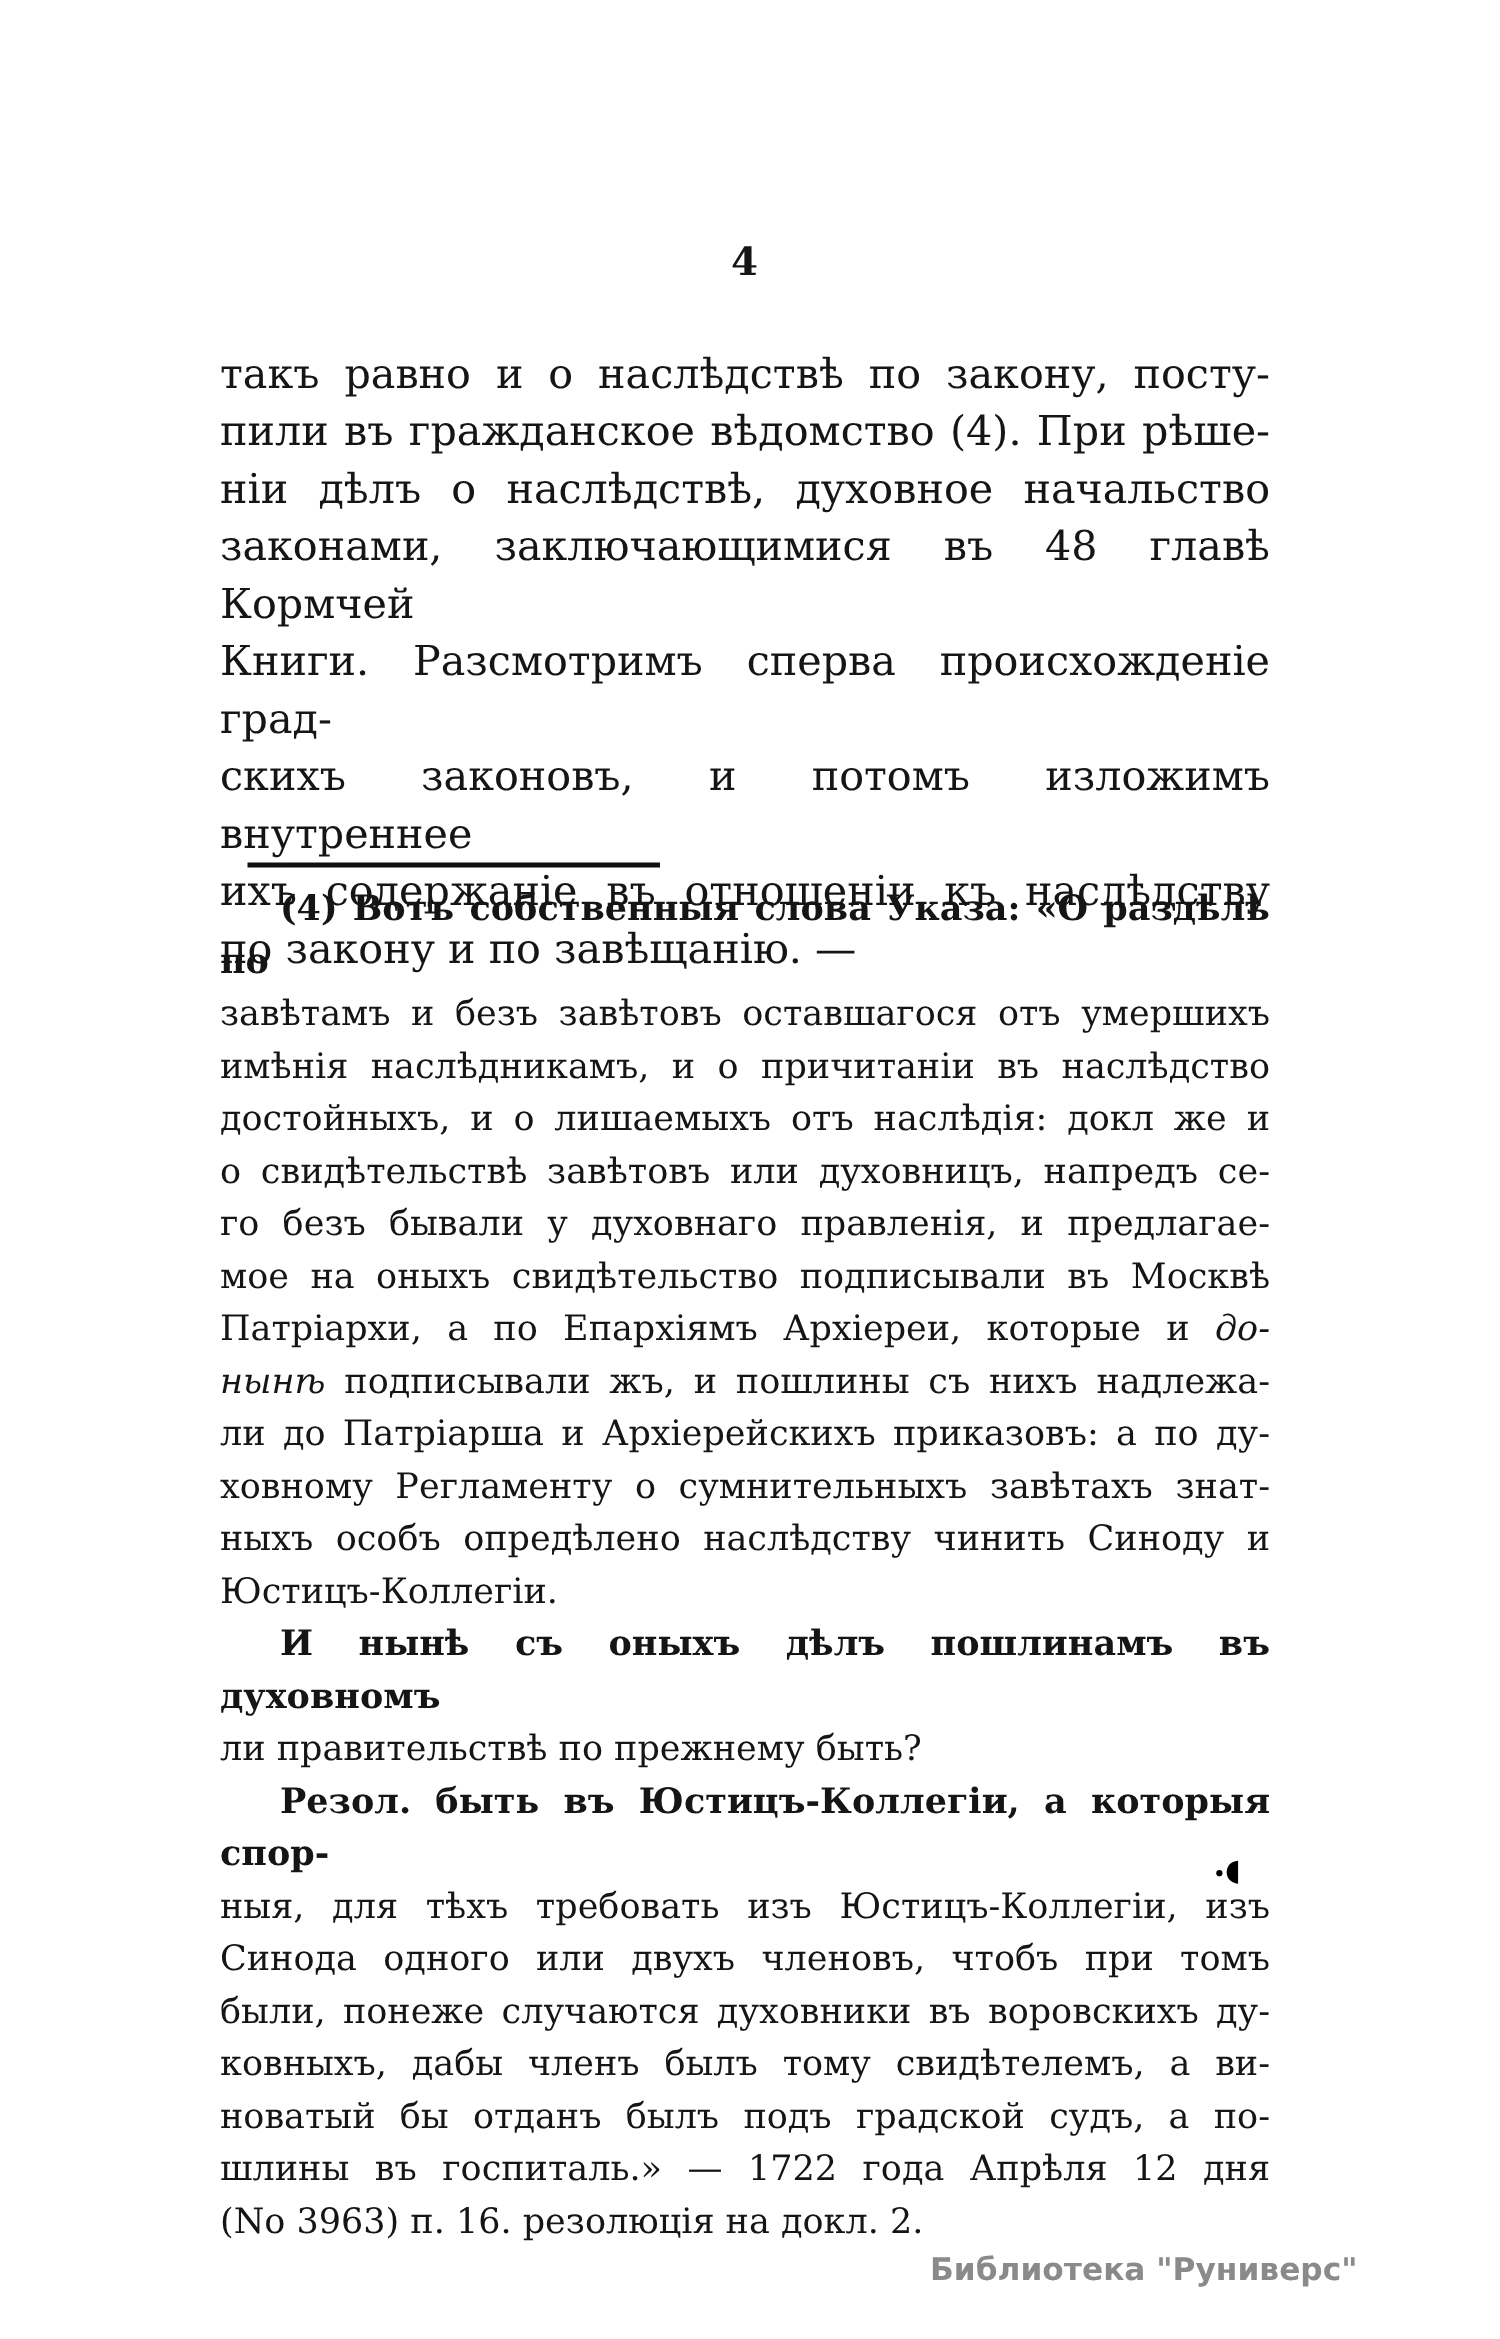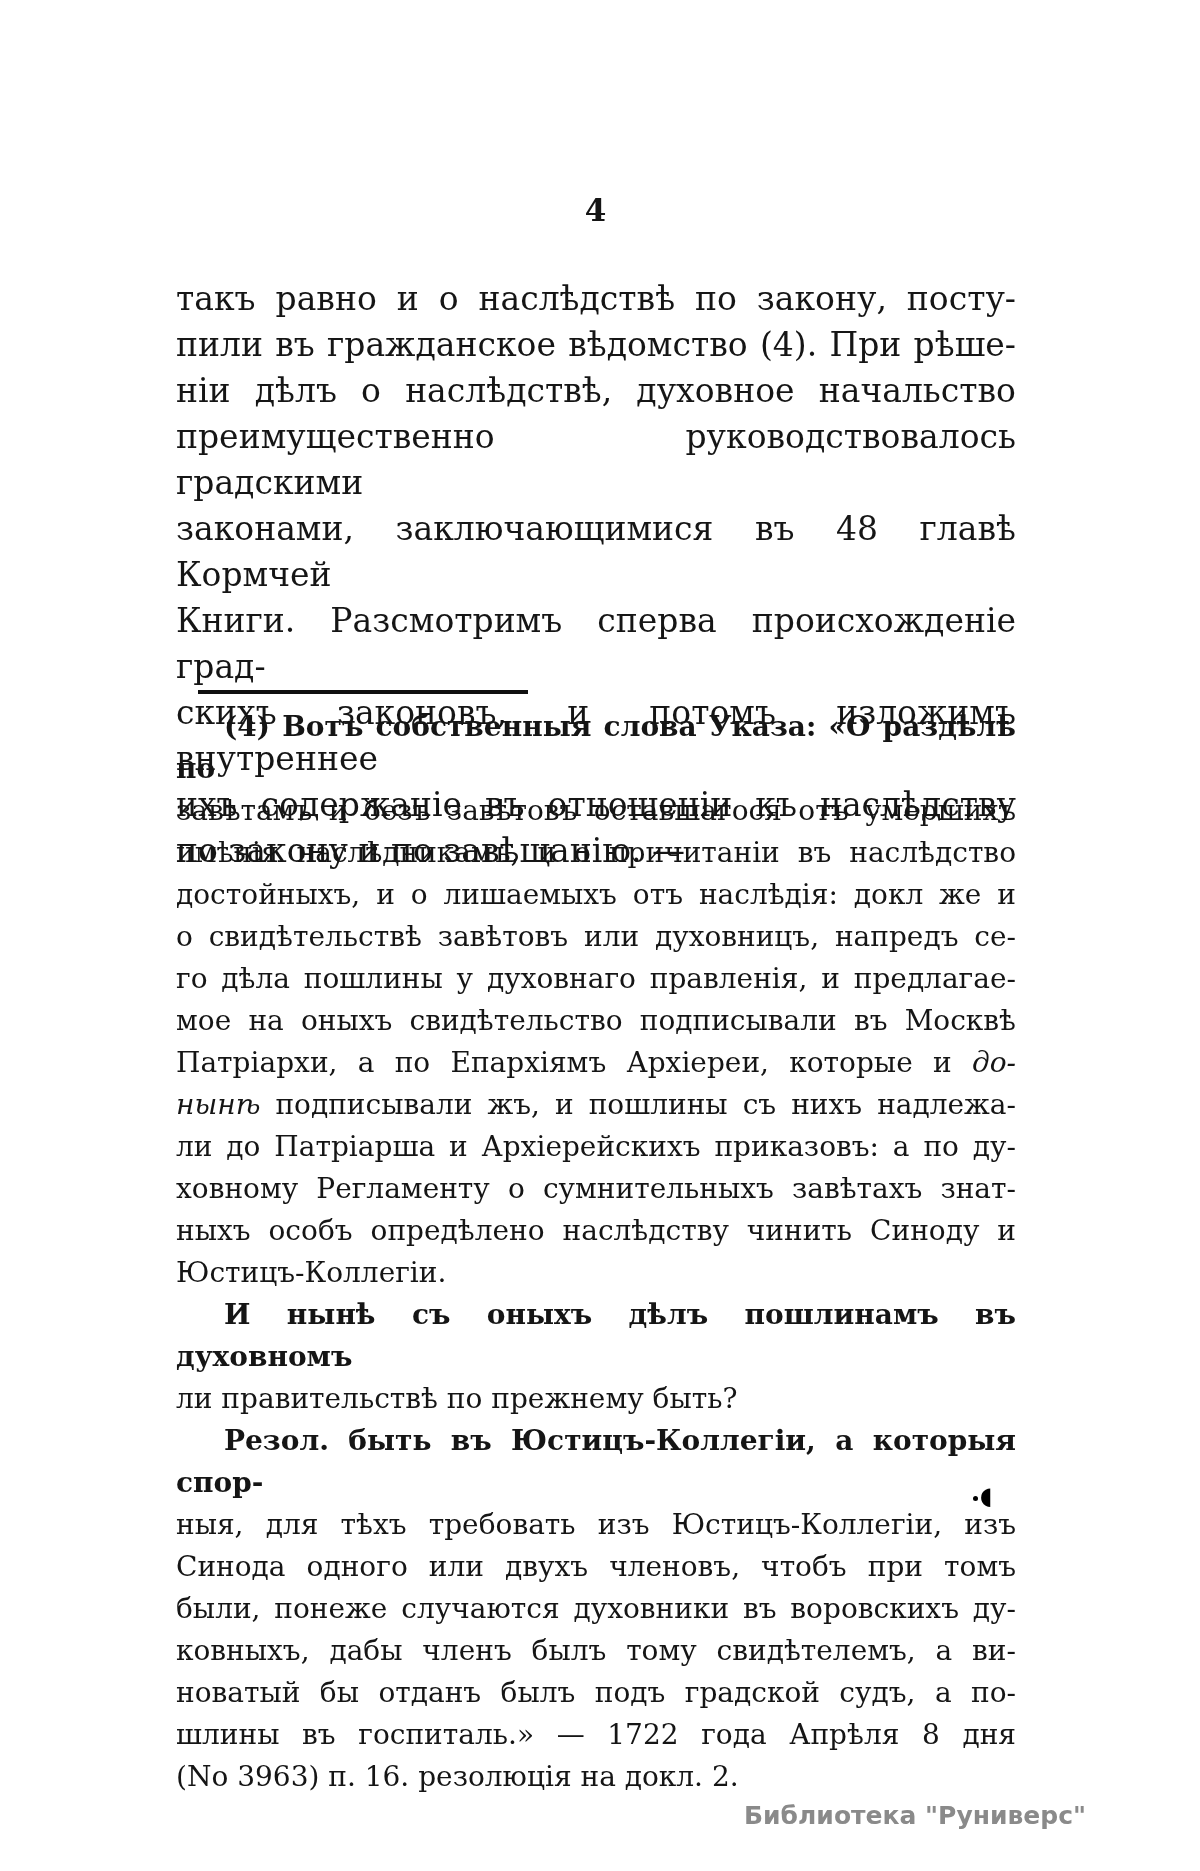--- a/index.html
+++ b/index.html
@@ -88,53 +88,52 @@
 <body>
 
 <div class="page">
 
   <div class="page-number">4</div>
 
   <div class="main-text">
       <div class="line"><span>такъ равно и о наслѣдствѣ по закону, посту-</span></div>
       <div class="line"><span>пили въ гражданское вѣдомство (4). При рѣше-</span></div>
       <div class="line"><span>ніи дѣлъ о наслѣдствѣ, духовное начальство</span></div>
-      <div class="line"><span>преимущественно руководствовалось градскими</span></div>
       <div class="line"><span>законами, заключающимися въ 48 главѣ Кормчей</span></div>
       <div class="line"><span>Книги. Разсмотримъ сперва происхожденіе град-</span></div>
       <div class="line"><span>скихъ законовъ, и потомъ изложимъ внутреннее</span></div>
       <div class="line"><span>ихъ содержаніе въ отношеніи къ наслѣдству</span></div>
       <div class="line flush"><span>по закону и по завѣщанію. —</span></div>
     </div>
 
   <div class="footnote-rule"></div>
 
   <div class="footnote">
       <div class="line indent"><span>(4) Вотъ собственныя слова Указа: «О раздѣлѣ по</span></div>
       <div class="line"><span>завѣтамъ и безъ завѣтовъ оставшагося отъ умершихъ</span></div>
       <div class="line"><span>имѣнія наслѣдникамъ, и о причитаніи въ наслѣдство</span></div>
       <div class="line"><span>достойныхъ, и о лишаемыхъ отъ наслѣдія: докл же и</span></div>
       <div class="line"><span>о свидѣтельствѣ завѣтовъ или духовницъ, напредъ се-</span></div>
-      <div class="line"><span>го дѣла пошлины у духовнаго правленія, и предлагае-</span></div>
+      <div class="line"><span>го безъ бывали у духовнаго правленія, и предлагае-</span></div>
       <div class="line"><span>мое на оныхъ свидѣтельство подписывали въ Москвѣ</span></div>
       <div class="line"><span>Патріархи, а по Епархіямъ Архіереи, которые и </span><span class="em">до-</span></div>
       <div class="line"><span class="em">нынѣ</span><span> подписывали жъ, и пошлины съ нихъ надлежа-</span></div>
       <div class="line"><span>ли до Патріарша и Архіерейскихъ приказовъ: а по ду-</span></div>
       <div class="line"><span>ховному Регламенту о сумнительныхъ завѣтахъ знат-</span></div>
       <div class="line"><span>ныхъ особъ опредѣлено наслѣдству чинить Синоду и</span></div>
       <div class="line flush"><span>Юстицъ-Коллегіи.</span></div>
       <div class="line indent"><span>И нынѣ съ оныхъ дѣлъ пошлинамъ въ духовномъ</span></div>
       <div class="line flush"><span>ли правительствѣ по прежнему быть?</span></div>
       <div class="line indent"><span>Резол. быть въ Юстицъ-Коллегіи, а которыя спор-</span></div>
       <div class="line"><span>ныя, для тѣхъ требовать изъ Юстицъ-Коллегіи, изъ</span></div>
       <div class="line"><span>Синода одного или двухъ членовъ, чтобъ при томъ</span></div>
       <div class="line"><span>были, понеже случаются духовники въ воровскихъ ду-</span></div>
       <div class="line"><span>ковныхъ, дабы членъ былъ тому свидѣтелемъ, а ви-</span></div>
       <div class="line"><span>новатый бы отданъ былъ подъ градской судъ, а по-</span></div>
-      <div class="line"><span>шлины въ госпиталь.» — 1722 года Апрѣля 8 дня</span></div>
+      <div class="line"><span>шлины въ госпиталь.» — 1722 года Апрѣля 12 дня</span></div>
       <div class="line flush"><span>(No 3963) п. 16. резолюція на докл. 2.</span></div>
     </div>
 
   <div class="artifact">
     <span class="dot"></span>
     <span>◖</span>
   </div>
 
   <div class="watermark">Библиотека "Руниверс"</div>
 

